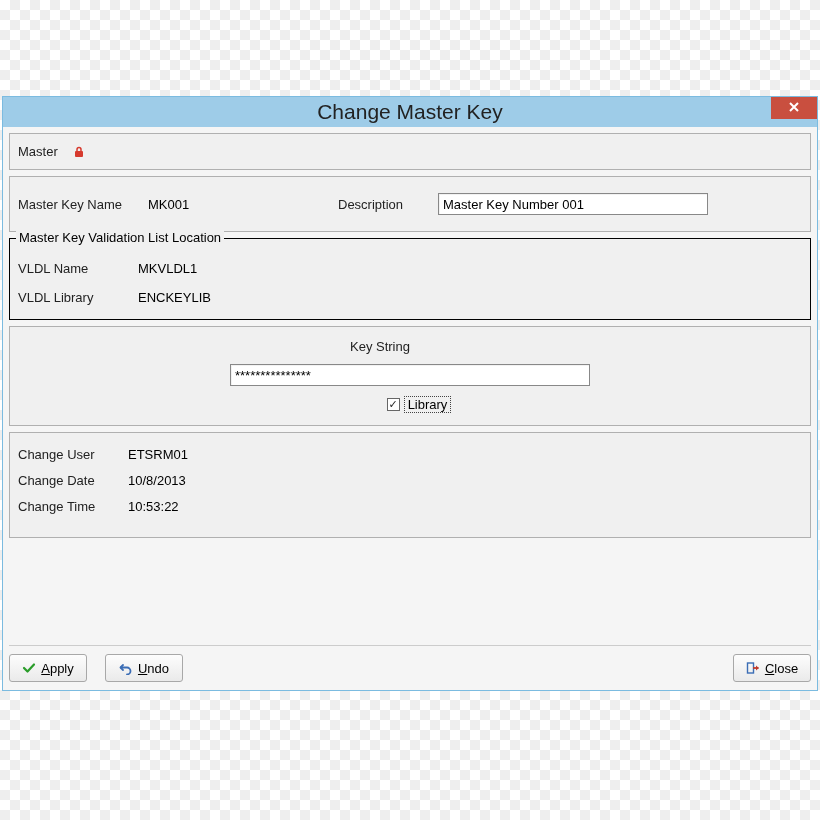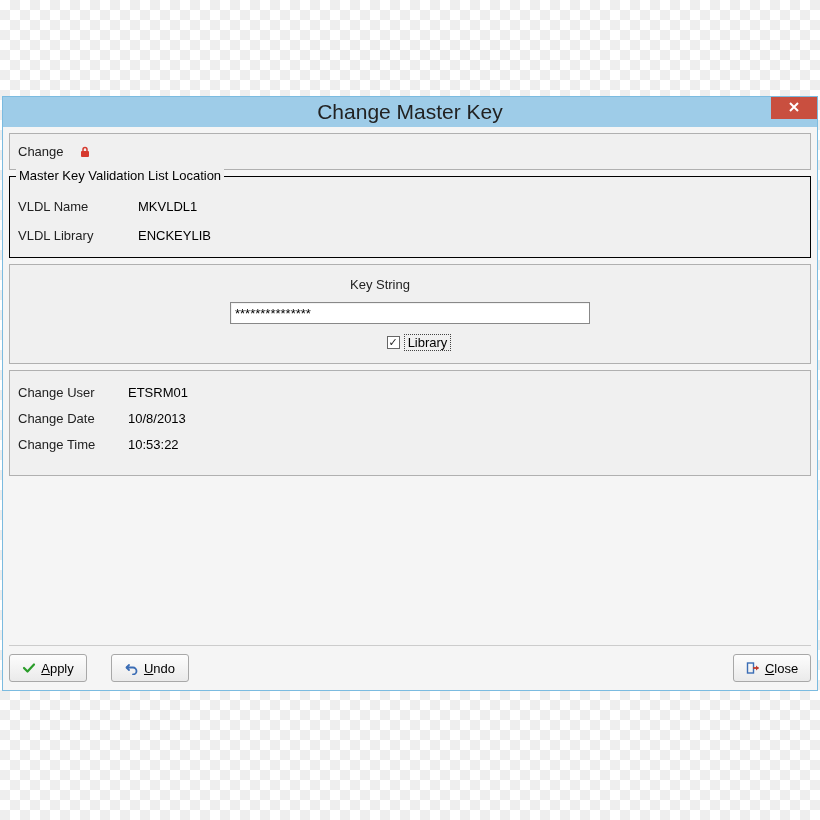--- a/index.html
+++ b/index.html
@@ -164,21 +164,21 @@
     border: 1px solid #a8a8a8;
     border-radius: 3px;
     display: inline-flex;
     align-items: center;
     justify-content: center;
     gap: 5px;
     padding: 0 10px;
     cursor: pointer;
     font-family: inherit;
     font-size: 13px;
-    margin-right: 24px;
+    margin-right: 18px;
   }
   .btn:last-child { margin-right: 0; }
   .btn-spacer { flex: 1; }
   .btn .u { text-decoration: underline; }
   .ico {
     width: 14px;
     height: 14px;
     display: inline-flex;
     align-items: center;
     justify-content: center;
@@ -197,30 +197,38 @@
             <path d="M2 2 L10 10 M10 2 L2 10" stroke="#fff" stroke-width="2" fill="none"></path>
           </svg>
       </span>
     </div>
   </div>
 
   <div class="content">
 
     <div class="panel">
       <div class="status-row">
-        <span class="label">Change</span>
+        <span class="label">Master</span>
         <span class="lock-icon">
           <svg width="14" height="14" viewBox="0 0 14 14">
             <rect x="3" y="6" width="8" height="6" rx="1" fill="#d63a2e"></rect>
             <path d="M5 6 V4.5 a2 2 0 0 1 4 0 V6" fill="none" stroke="#d63a2e" stroke-width="1.5"></path>
           </svg>
         </span>
       </div>
     </div>
 
+    <div class="panel" style="padding:14px 8px;">
+      <div class="row">
+        <span class="label w-label">Master Key Name</span>
+        <span class="w-value">MK001</span>
+        <span class="label w-desc-label">Description</span>
+        <input class="text-input desc-input" value="Master Key Number 001" style="">
+      </div>
+    </div>
 
     <div class="fieldset">
       <span class="fieldset-legend">Master Key Validation List Location</span>
       <div class="vldl-row">
         <span class="label vldl-label">VLDL Name</span>
         <span>MKVLDL1</span>
       </div>
       <div class="vldl-row">
         <span class="label vldl-label">VLDL Library</span>
         <span>ENCKEYLIB</span>

